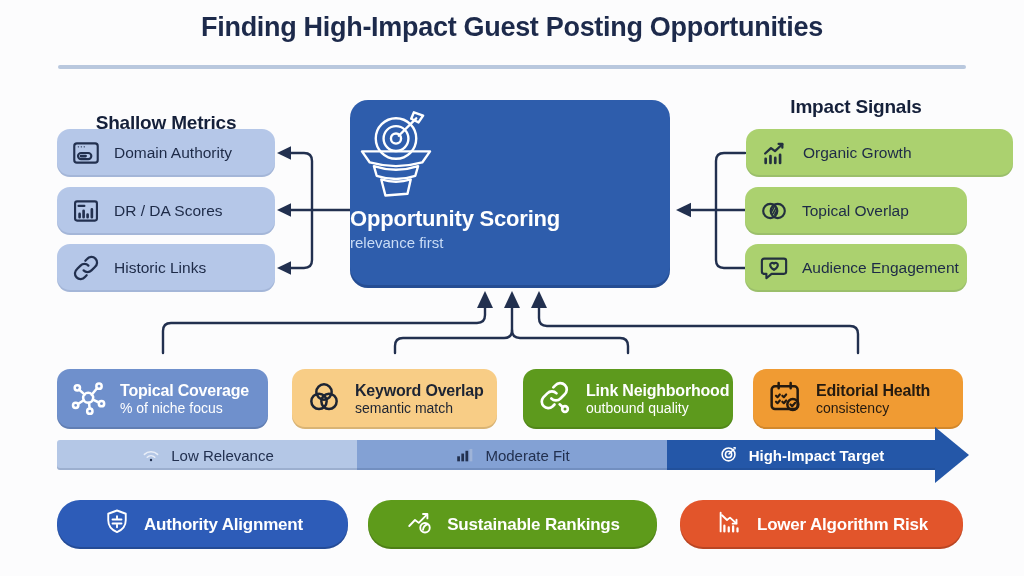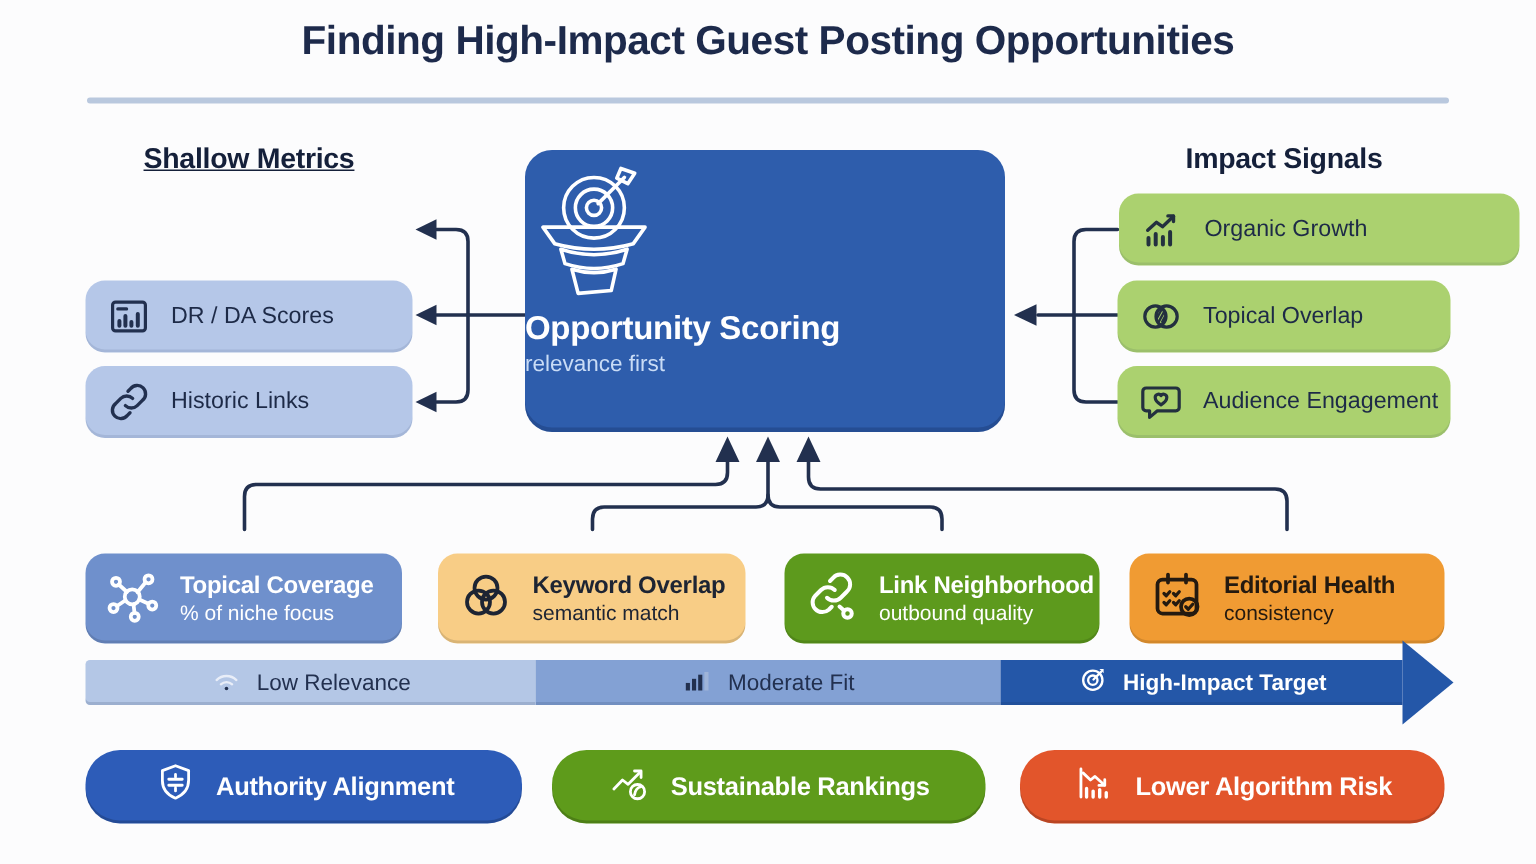--- a/index.html
+++ b/index.html
@@ -140,22 +140,35 @@
       <polygon points="277,268 291,261.2 291,274.8"></polygon>
 
       <polygon points="676,210 691,202.8 691,217.2"></polygon>
 
       <polygon points="485,291 477,308 493,308"></polygon>
       <polygon points="512,291 504,308 520,308"></polygon>
       <polygon points="539,291 531,308 547,308"></polygon>
     </g>
   </svg>
 
-  <div class="abs col-heading" style="left:57px; top:96px; width:218px;text-decoration:underline;">Shallow Metrics</div>
-
+  <div class="abs col-heading" style="left:57px; top:112px; width:218px;">Shallow Metrics</div>
+
+  <div class="abs metric-box blue" style="left:57px; top:129px; width:218px; height:48px;">
+    <span class="icn">
+      <svg viewBox="0 0 24 24" fill="none" stroke="currentColor" stroke-width="1.6" stroke-linecap="round" stroke-linejoin="round">
+        <rect x="3.2" y="4.8" width="17.6" height="14.4" rx="2"></rect>
+        <circle cx="6.3" cy="7.4" r=".55" fill="currentColor" stroke="none"></circle>
+        <circle cx="8.5" cy="7.4" r=".55" fill="currentColor" stroke="none"></circle>
+        <circle cx="10.7" cy="7.4" r=".55" fill="currentColor" stroke="none"></circle>
+        <rect x="6" y="12" width="10" height="4.6" rx="2.3"></rect>
+        <rect x="7.3" y="13.3" width="5.4" height="2" rx="1" fill="currentColor" stroke="none"></rect>
+      </svg>
+    </span>
+    <span class="metric-label">Domain Authority</span>
+  </div>
 
   <div class="abs metric-box blue" style="left:57px; top:187px; width:218px; height:48px;">
     <span class="icn">
       <svg viewBox="0 0 24 24" fill="none" stroke="currentColor" stroke-width="1.6" stroke-linecap="round" stroke-linejoin="round">
         <rect x="3.8" y="4.8" width="16.4" height="14.4" rx="1.5"></rect>
         <path d="M6.4 8.2h4.4"></path>
         <path d="M7.2 16.6v-2.4M10.2 16.6v-4.8M13.2 16.6v-1.9M16.4 16.6v-5.8" stroke-width="2"></path>
       </svg>
     </span>
     <span class="metric-label">DR / DA Scores</span>

